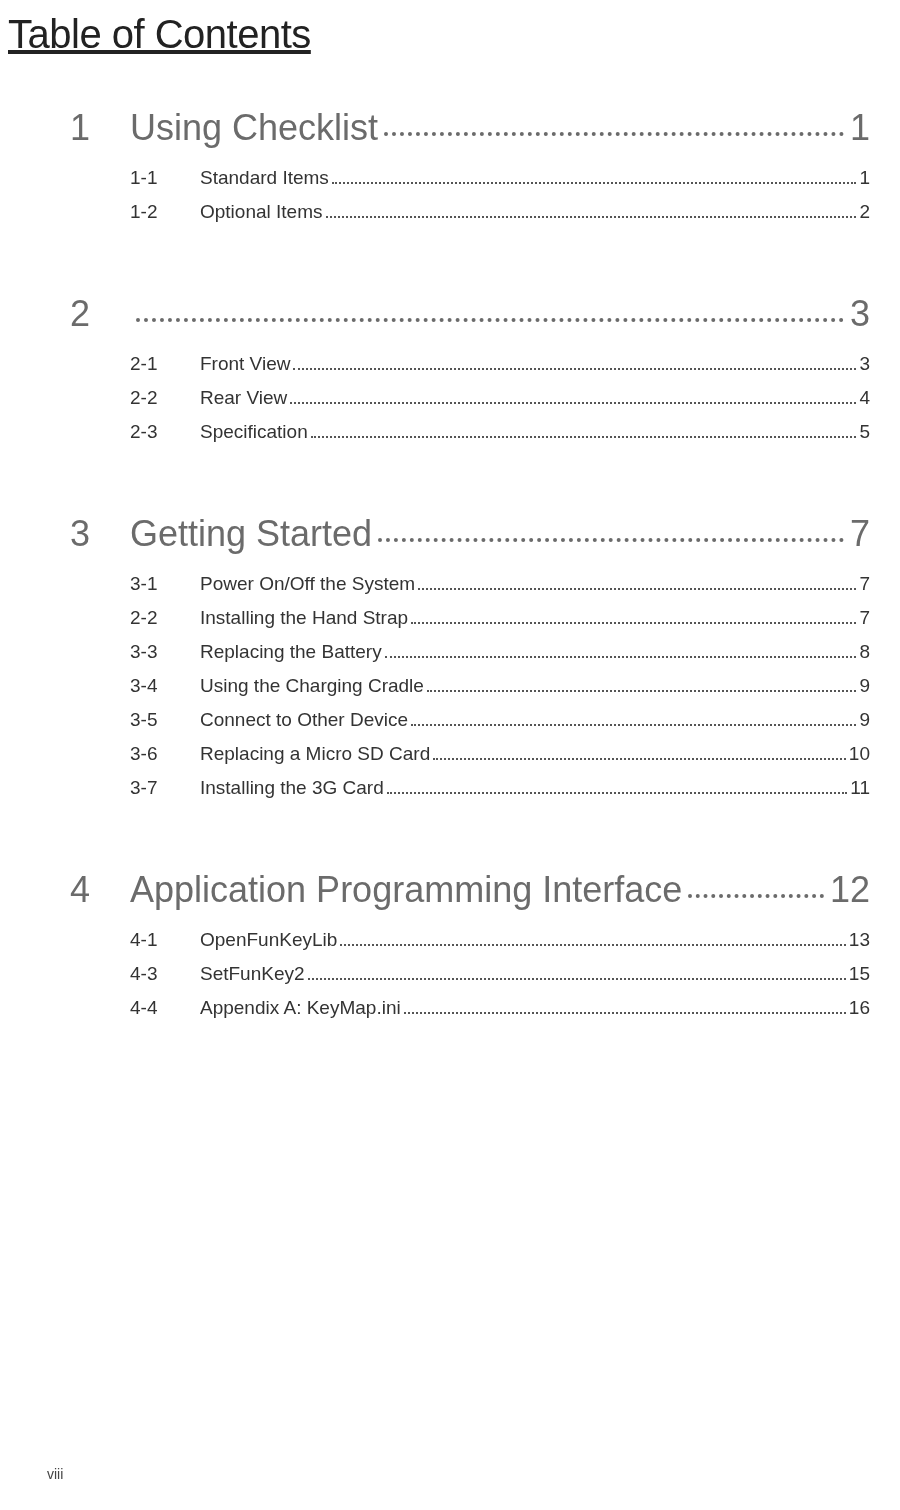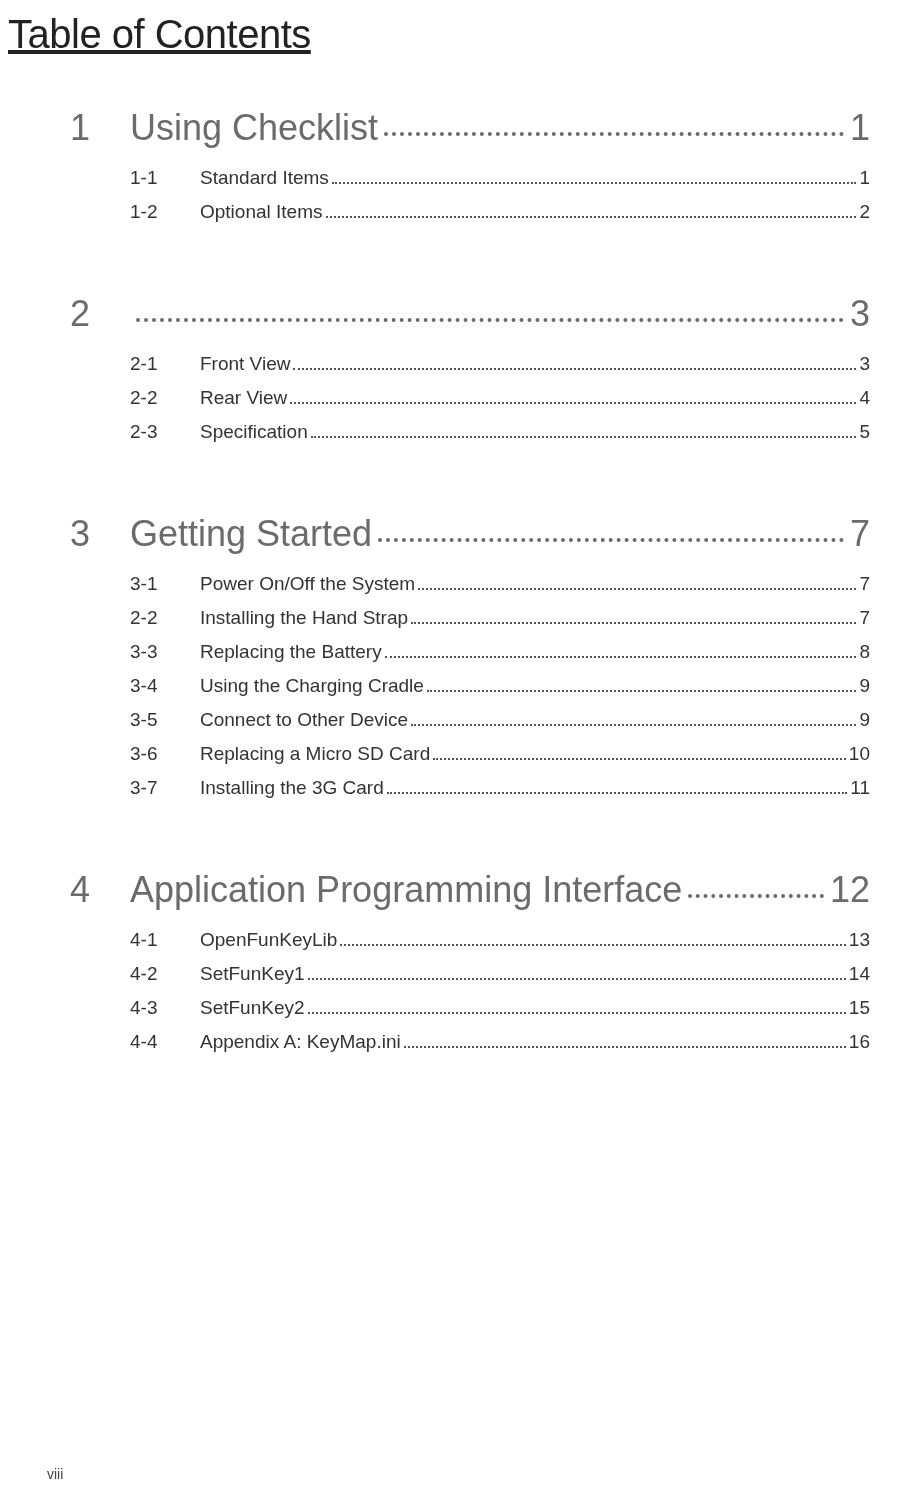--- a/index.html
+++ b/index.html
@@ -211,26 +211,20 @@
       <span class="chapter-page">12</span>
     </div>
     <div class="subs">
       <div class="sub-row">
         <span class="sub-num">4-1</span>
         <span class="sub-title">OpenFunKeyLib</span>
         <span class="sub-dots"></span>
         <span class="sub-page">13</span>
       </div>
       <div class="sub-row">
-        <span class="sub-num">4-2</span>
-        <span class="sub-title">SetFunKey1</span>
-        <span class="sub-dots"></span>
-        <span class="sub-page">14</span>
-      </div>
-      <div class="sub-row">
         <span class="sub-num">4-3</span>
         <span class="sub-title">SetFunKey2</span>
         <span class="sub-dots"></span>
         <span class="sub-page">15</span>
       </div>
       <div class="sub-row">
         <span class="sub-num">4-4</span>
         <span class="sub-title">Appendix A: KeyMap.ini</span>
         <span class="sub-dots"></span>
         <span class="sub-page">16</span>

